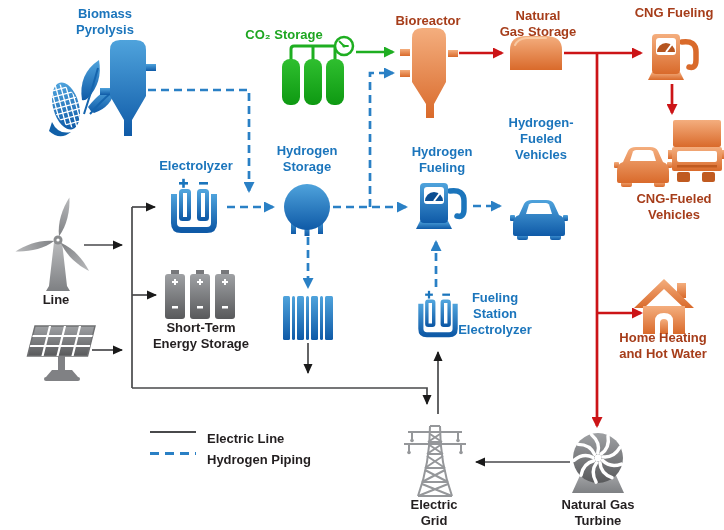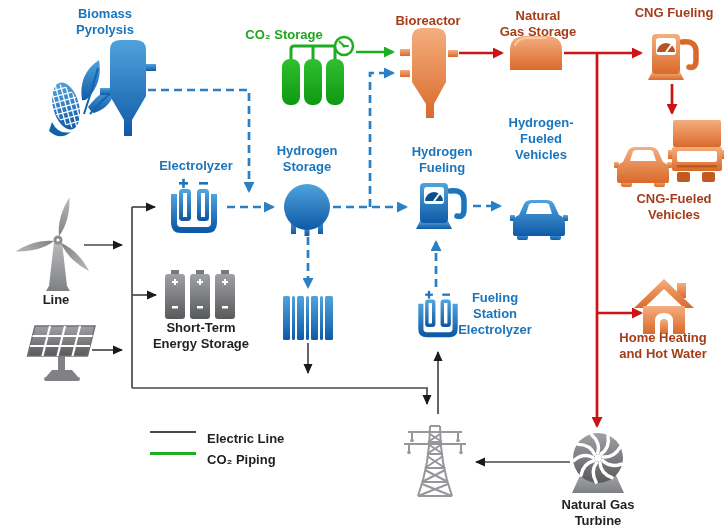--- a/index.html
+++ b/index.html
@@ -343,27 +343,29 @@
   <div class="lbl c-orange" style="left:624px;top:191px;width:100px">CNG-Fueled
 Vehicles</div>
   <div class="lbl c-black" style="left:24px;top:292px;width:64px">Line</div>
   <div class="lbl c-black" style="left:146px;top:320px;width:110px">Short-Term
 Energy Storage</div>
   <div class="lbl c-blue" style="left:453px;top:290px;width:84px">Fueling
 Station
 Electrolyzer</div>
   <div class="lbl c-orange" style="left:601px;top:330px;width:124px">Home Heating
 and Hot Water</div>
+  <div class="lbl c-black" style="left:399px;top:497px;width:70px">Electric
+Grid</div>
   <div class="lbl c-black" style="left:547px;top:497px;width:102px">Natural Gas
 Turbine</div>
 
   <div class="legend">
     <div class="legend-row">
       <span class="swatch sw-electric"></span>
       <span class="legend-label">Electric Line</span>
     </div>
     <div class="legend-row">
-      <span class="swatch sw-co2"></span>
-      <span class="legend-label">CO₂ Piping</span>
+      <span class="swatch sw-hydrogen"></span>
+      <span class="legend-label">Hydrogen Piping</span>
     </div>
   </div>
 
 </div>
 
 </body></html>

